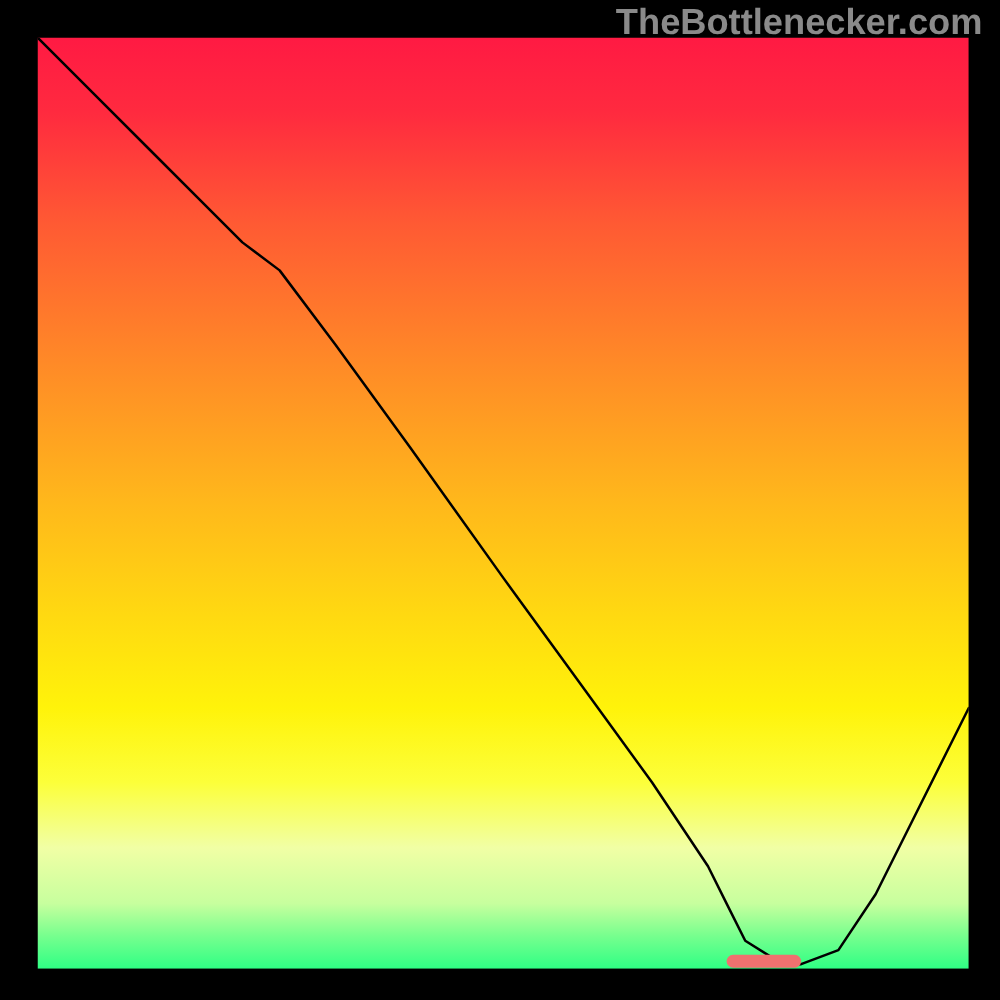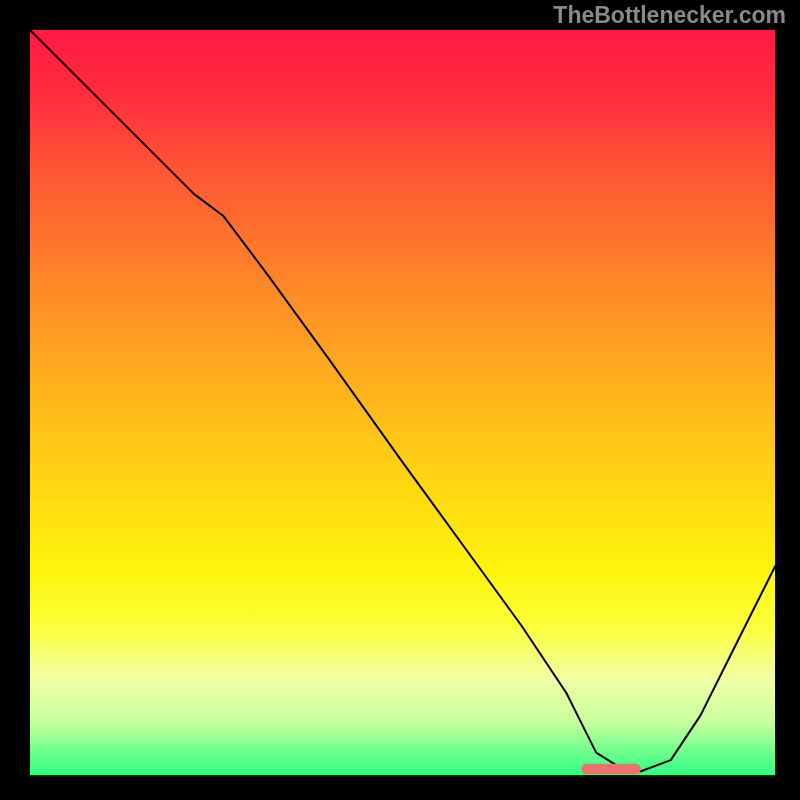--- a/index.html
+++ b/index.html
@@ -13,21 +13,21 @@
   .container {
     position: relative;
     width: 800px;
     height: 800px;
   }
   .watermark {
     position: absolute;
     top: 2px;
     right: 14px;
     font-family: Arial, Helvetica, sans-serif;
-    font-size: 23px;
+    font-size: 29px;
     font-weight: bold;
     color: #8a8a8a;
     letter-spacing: 0px;
     z-index: 4;
   }
   svg.chart {
     position: absolute;
     left: 0;
     top: 0;
     width: 800px;

